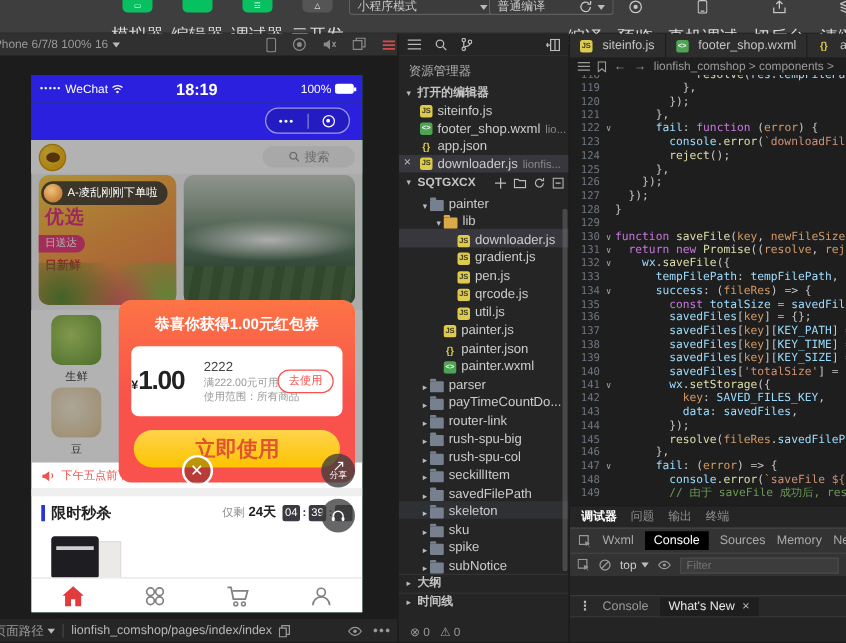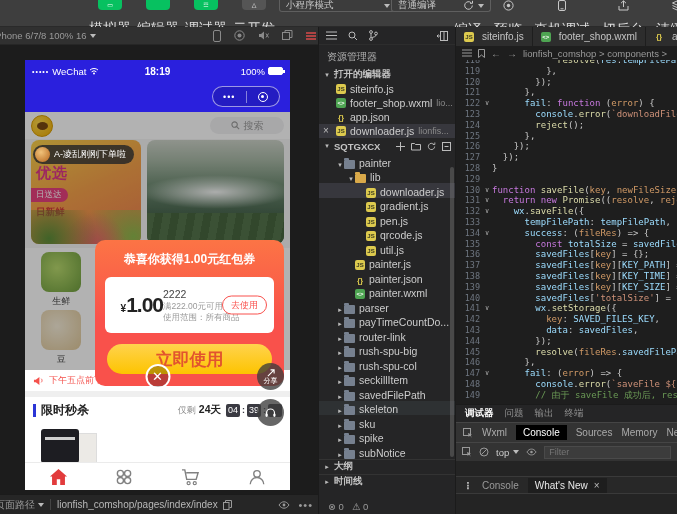--- a/index.html
+++ b/index.html
@@ -21,21 +21,21 @@
 .tb-act{display:flex;flex-direction:column;align-items:center;padding:0 6px;cursor:pointer}
 .tb-aico{height:11px;display:flex;align-items:center;justify-content:center}
 
 .sim-toolbar{position:absolute;left:0;top:27px;width:318px;height:18px;background:#303030;border-bottom:1px solid #262626;display:flex;align-items:center;overflow:hidden}
 .device-label{font-size:9.5px;color:#9a9a9a;margin-left:-7px;white-space:nowrap;display:flex;align-items:center;gap:3px}
 .sim-icons{margin-left:auto;display:flex;align-items:center;gap:13px;margin-right:2px}
 .phone-stage{position:absolute;left:0;top:45px;width:318px;height:449px;background:#1c1c1c}
 .phone{position:absolute;left:25px;top:15px;width:265px;height:430px;background:#14532d;overflow:hidden}
 .status-bar{height:22px;background:#2a20dd;color:#fff;display:flex;align-items:center;padding:0 7px;font-size:9.5px;position:relative}
 .sig-dots{letter-spacing:1px;font-size:7px;margin-right:3px}
-.sb-time{position:absolute;left:0;right:0;text-align:center;font-weight:bold;font-size:10px}
+.sb-time{position:absolute;left:0;right:0;text-align:center;font-weight:bold;font-size:13px}
 .sb-right{margin-left:auto;display:flex;align-items:center;gap:3px;z-index:1}
 .batt{width:15px;height:8px;border:1px solid #fff;border-radius:2px;position:relative;background:#fff}
 .batt:after{content:"";position:absolute;right:-3px;top:2px;width:2px;height:3px;background:#fff}
 .nav-bar{height:30px;background:#2a20dd;position:relative}
 .capsule{position:absolute;right:10px;top:4px;width:68px;height:21px;border:1px solid rgba(255,255,255,.55);border-radius:11px;background:rgba(0,0,0,.12);display:flex;align-items:center}
 .cap-dots{flex:1;text-align:center;color:#fff;font-size:9px;letter-spacing:1px;line-height:10px}
 .cap-div{width:1px;height:12px;background:rgba(255,255,255,.45)}
 .cap-target{flex:1;display:flex;justify-content:center}
 .ring{width:10px;height:10px;border:1.5px solid #fff;border-radius:50%;display:flex;align-items:center;justify-content:center}
 .ring i{width:3px;height:3px;background:#fff;border-radius:50%}
@@ -76,21 +76,21 @@
 .sk-colon{color:#3a3a42;font-weight:bold;font-size:9px}
 .sk-product{position:absolute;left:16px;top:32px;width:60px;height:36px}
 .sk-product .back{position:absolute;left:26px;top:4px;width:30px;height:30px;background:#eceae6;border:1px solid #ddd}
 .sk-product .front{position:absolute;left:0;top:0;width:38px;height:34px;background:#1d1d22;border-radius:3px}
 .sk-product .front:after{content:"";position:absolute;left:4px;top:8px;right:4px;height:3px;background:#cfcfcf}
 .tabbar{position:absolute;left:0;right:0;bottom:0;height:28px;background:#fff;border-top:1px solid #ebebeb;display:flex;z-index:7}
 .tab-item{flex:1;display:flex;align-items:center;justify-content:center;cursor:pointer}
 .popup{position:absolute;left:70px;top:128px;width:189px;z-index:7;border-radius:10px;background:linear-gradient(180deg,#fc7445 0%,#f9514b 55%);padding:11px 0 12px}
 .popup-title{color:#fff;font-size:12px;font-weight:bold;text-align:center;white-space:nowrap}
 .coupon{margin:9px 10px 0;background:#fff;border-radius:6px;height:56px;position:relative;display:flex;align-items:center}
-.c-amount{width:58px;text-align:right;color:#222;white-space:nowrap}
+.c-amount{width:58px;text-align:left;color:#222;white-space:nowrap}
 .c-cur{font-size:10px;font-weight:bold}.c-val{font-size:21px;font-weight:bold;letter-spacing:-1px}
 .c-info{flex:1;line-height:1.25}
 .c-name{font-size:10.5px;color:#444}.c-sub{font-size:8.5px;color:#999}
 .c-use{position:absolute;right:7px;top:50%;transform:translateY(-50%);border:1px solid #f9514d;color:#f9514d;font-size:9px;padding:2px 8px;border-radius:10px;background:#fff;cursor:pointer;white-space:nowrap}
 .popup-btn{margin:11px 12px 0;height:30px;border-radius:15px;background:linear-gradient(180deg,#ffd34d,#fdc400);display:flex;align-items:center;justify-content:center;font-size:17px;font-weight:bold;color:#e2542e;cursor:pointer}
 .close-x{position:absolute;left:50%;transform:translateX(-50%);top:252px;width:25px;height:25px;border-radius:50%;border:2px solid #fff;background:rgba(0,0,0,.25);z-index:8;display:flex;align-items:center;justify-content:center;color:#fff;font-size:13px;cursor:pointer}
 .float-btn{position:absolute;right:6px;width:27px;height:27px;border-radius:50%;background:rgba(60,60,60,.78);z-index:9;display:flex;flex-direction:column;align-items:center;justify-content:center;cursor:pointer}
 .float-share{top:251px}.float-service{top:287px}
 .float-btn .flabel{color:#fff;font-size:7px;line-height:8px}
 .path-bar{position:absolute;left:0;top:494px;width:318px;height:20px;background:#262626;border-top:1px solid #1b1b1b;display:flex;align-items:center;font-size:10px;color:#9a9a9a;overflow:hidden}

